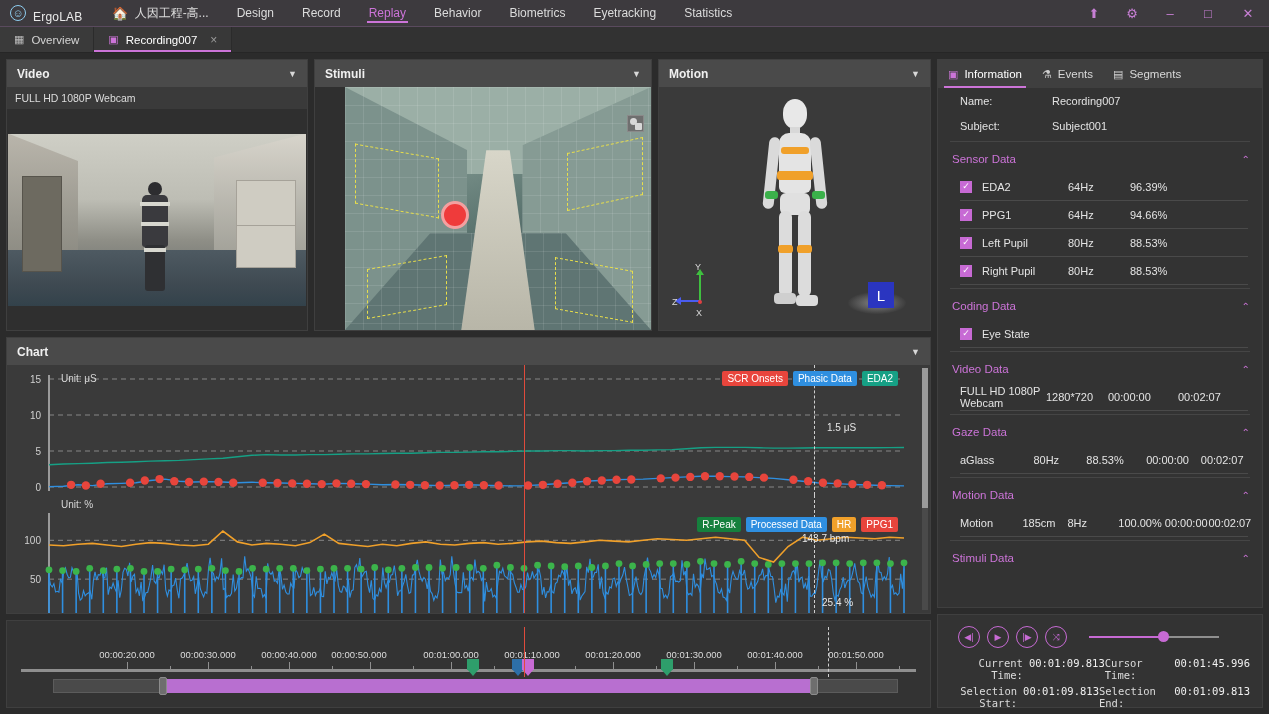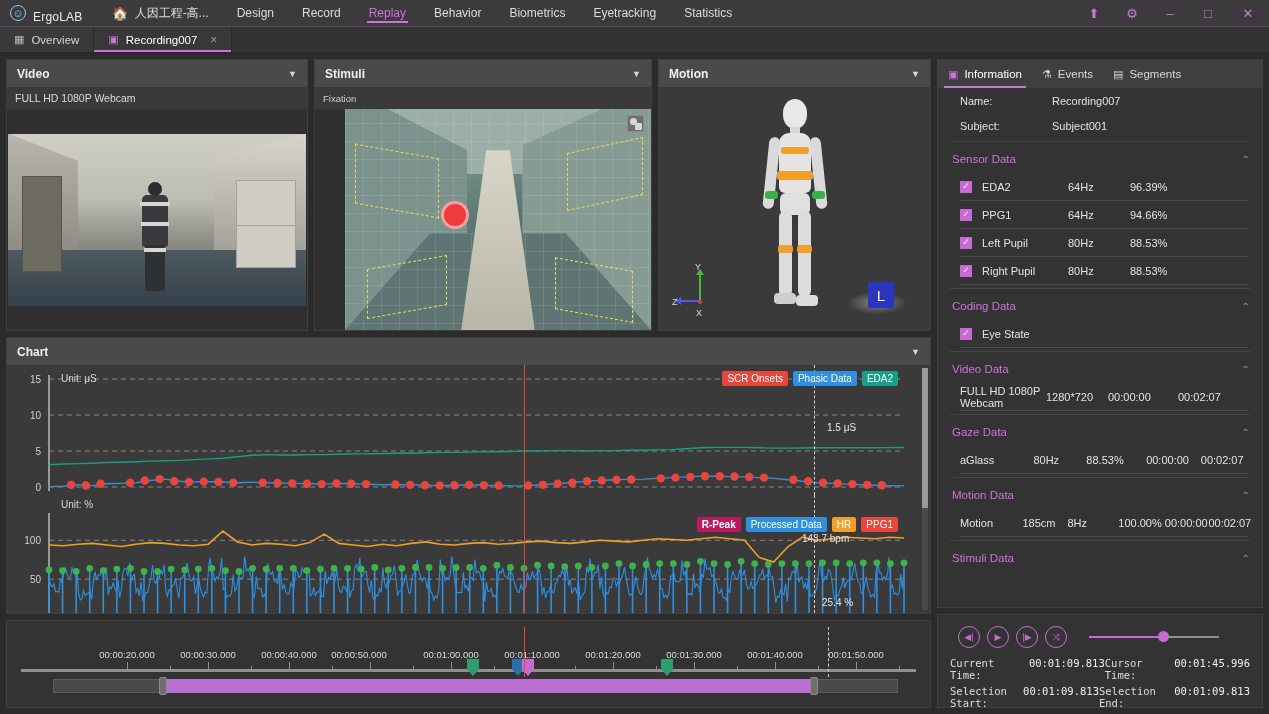--- a/index.html
+++ b/index.html
@@ -226,21 +226,21 @@
   .pbtns { display:flex; gap:7px; margin-left:8px; }
   .pbtn { width:22px; height:22px; border-radius:50%; border:1.5px solid #c76ad4; color:#c76ad4;
           display:flex; align-items:center; justify-content:center; font-size:9px; }
   .vol { margin-left:22px; position:relative; width:130px; height:22px; }
   .vol-track { position:absolute; left:0; right:0; top:10px; height:2px; background:#8f8f8f; }
   .vol-fill { position:absolute; left:0; width:56%; top:10px; height:2px; background:#c76ad4; }
   .vol-knob { position:absolute; left:53%; top:5px; width:11px; height:11px; border-radius:50%; background:#c76ad4; }
   .times { margin-top:6px; font-size:10.5px; color:#e4e4e4; font-family:"DejaVu Sans Mono", monospace; }
   .timerow { display:flex; margin-top:4px; }
   .timecell { display:flex; gap:6px; }
-  .timecell.left { width:168px; }
+  .timecell.left { width:168px;text-align:right; }
   .tk { color:#dcdcdc; }
   .tv { color:#f0f0f0; }
 </style>
 </head>
 <body>
 
 <div id="app">
 
   <div class="titlebar">
     <div class="logo-wrap">
@@ -338,21 +338,20 @@
               <div class="tilewall sw-left"></div>
               <div class="tilewall sw-right"></div>
               <div class="tilewall sw-floor"></div>
               <div class="walkway"></div>
               <div class="aoi aoi1"></div>
               <div class="aoi aoi2"></div>
               <div class="aoi aoi3"></div>
               <div class="aoi aoi4"></div>
               <div class="gaze-dot"></div>
             </div>
-            <div class="stim-bar">Fixation</div>
             <div class="stim-fs">
                 <i></i>
               </div>
           </div>
         </div>
 
         <div class="panel motion-panel">
           <div class="panel-head">
             <span class="panel-title">Motion</span>
             <span class="caret">▼</span>
@@ -603,21 +602,21 @@
                 <line x1="869.8571428571429" x2="869.8571428571429" y1="67.83846153846154" y2="123" stroke="#2f8fe0" stroke-width="1.6"></line>
                 <circle cx="869.8571428571429" cy="67.83846153846154" r="3.4" fill="#3cb44b"></circle>
                 <line x1="883.4285714285713" x2="883.4285714285713" y1="68.61538461538461" y2="123" stroke="#2f8fe0" stroke-width="1.6"></line>
                 <circle cx="883.4285714285713" cy="68.61538461538461" r="3.4" fill="#3cb44b"></circle>
                 <line x1="897" x2="897" y1="67.83846153846154" y2="123" stroke="#2f8fe0" stroke-width="1.6"></line>
                 <circle cx="897" cy="67.83846153846154" r="3.4" fill="#3cb44b"></circle>
                 <path d="M42.0,50.0L56.5,50.7L71.0,49.2L85.5,48.4L100.0,50.0L114.5,51.5L128.9,49.2L143.4,47.6L157.9,48.4L172.4,50.0L186.9,50.7L201.4,49.2L215.9,36.0L230.4,46.9L244.9,50.0L259.4,48.4L273.9,49.2L288.4,50.7L302.8,47.6L317.3,39.1L331.8,48.4L346.3,50.0L360.8,51.5L375.3,49.2L389.8,50.7L404.3,48.4L418.8,46.9L433.3,49.2L447.8,50.0L462.3,48.4L476.7,47.6L491.2,49.2L505.7,48.4L520.2,46.9L534.7,46.1L549.2,47.6L563.7,48.4L578.2,46.9L592.7,45.3L607.2,46.1L621.7,46.9L636.2,45.3L650.6,43.8L665.1,44.5L679.6,45.3L694.1,43.8L708.6,42.2L723.1,43.8L737.6,45.3L752.1,62.4L766.6,67.1L781.1,51.5L795.6,42.2L810.1,45.3L824.5,43.8L839.0,42.2L853.5,43.0L868.0,43.8L882.5,42.2L897.0,43.0" fill="none" stroke="#f0a02a" stroke-width="1.6"></path>
               </svg>
               <div class="unit-label" style="left: 54px; top: 4px;">Unit: %</div>
               <div class="legend" style="right: 20px; top: 22px;">
-                <span class="lg" style="background: #be185d; font-weight: bold;">R-Peak</span>
+                <span class="lg" style="background: #15803d;">R-Peak</span>
                 <span class="lg" style="background: rgb(47, 143, 224);">Processed Data</span>
                 <span class="lg" style="background: rgb(240, 160, 42);">HR</span>
                 <span class="lg" style="background: rgb(232, 69, 60);">PPG1</span>
               </div>
               <div class="annot" style="left: 795px; top: 38px;">143.7 bpm</div>
               <div class="annot" style="left: 815px; top: 102px;">25.4 %</div>
               <div class="cursor-line" style="left: 517px;"></div>
               <div class="dash-line" style="left: 807px;"></div>
             </div>
           <div class="chart-scroll">

